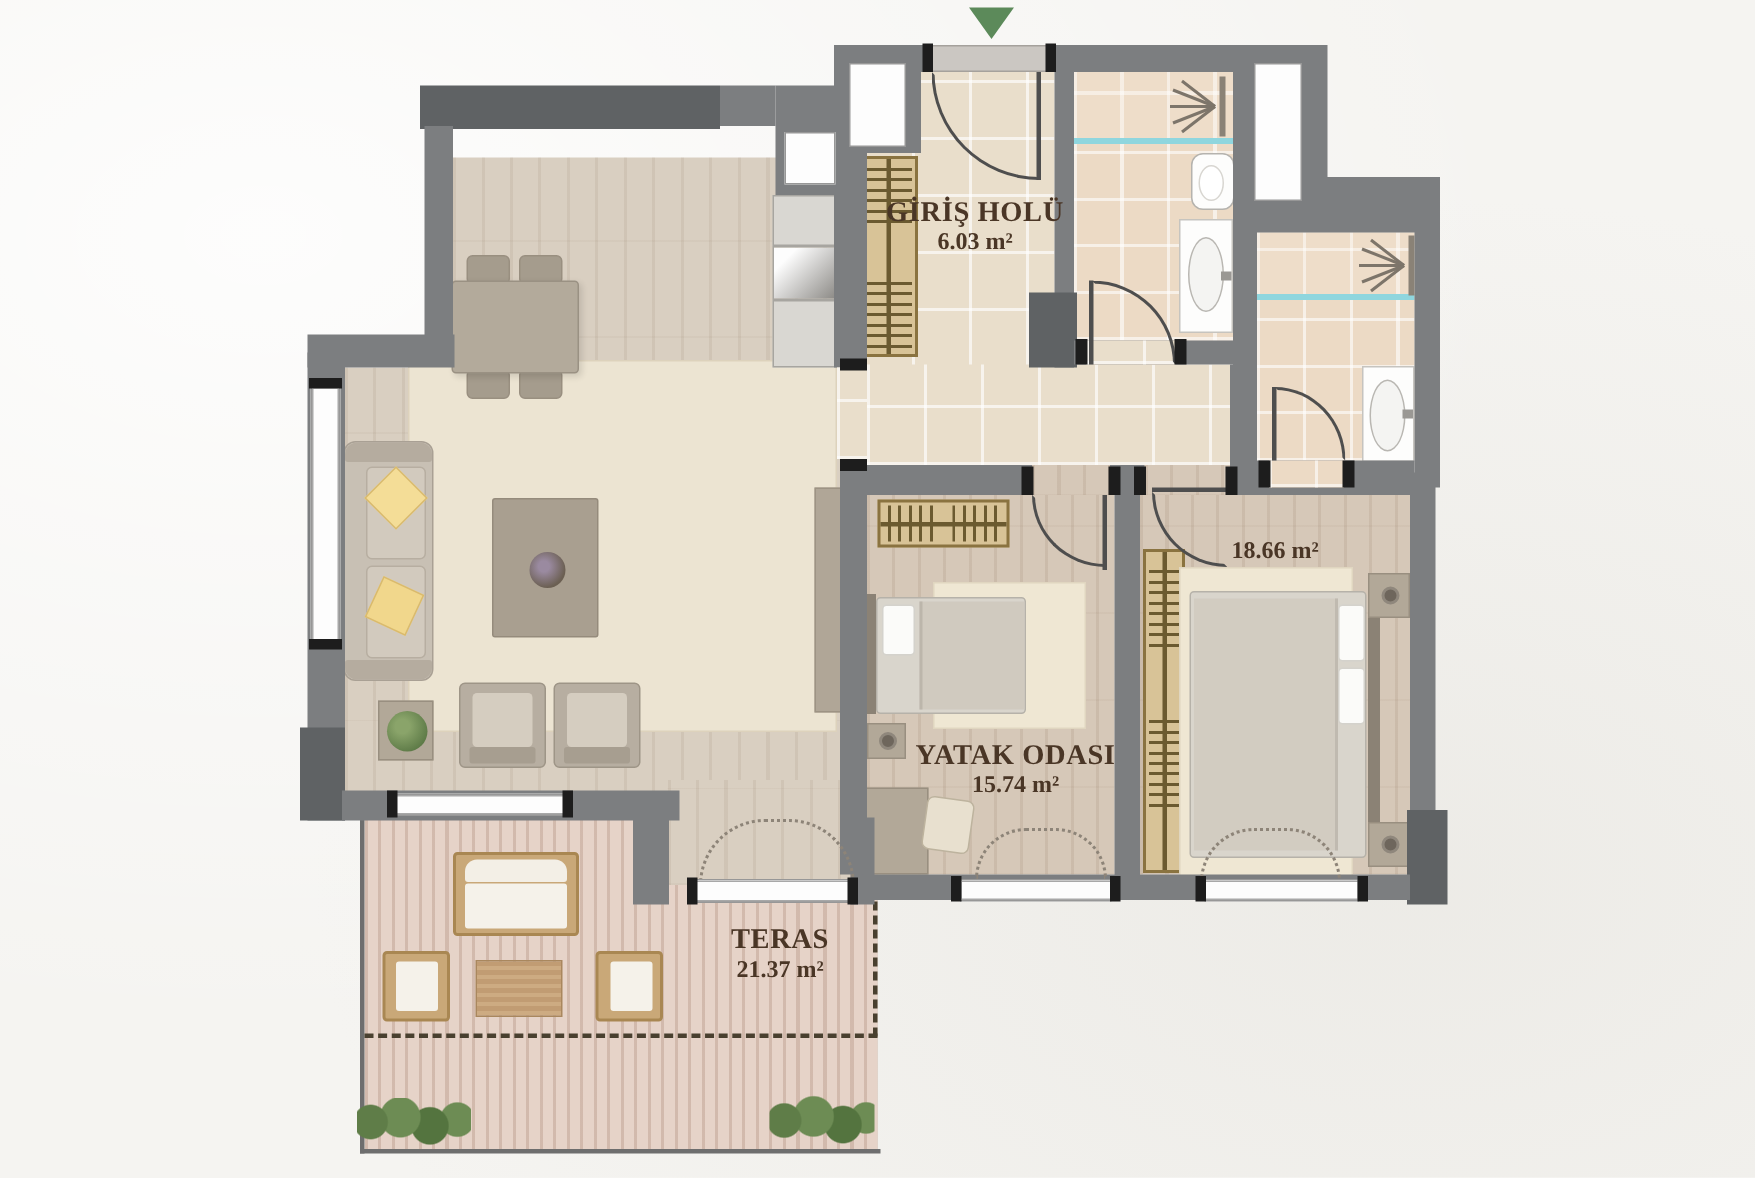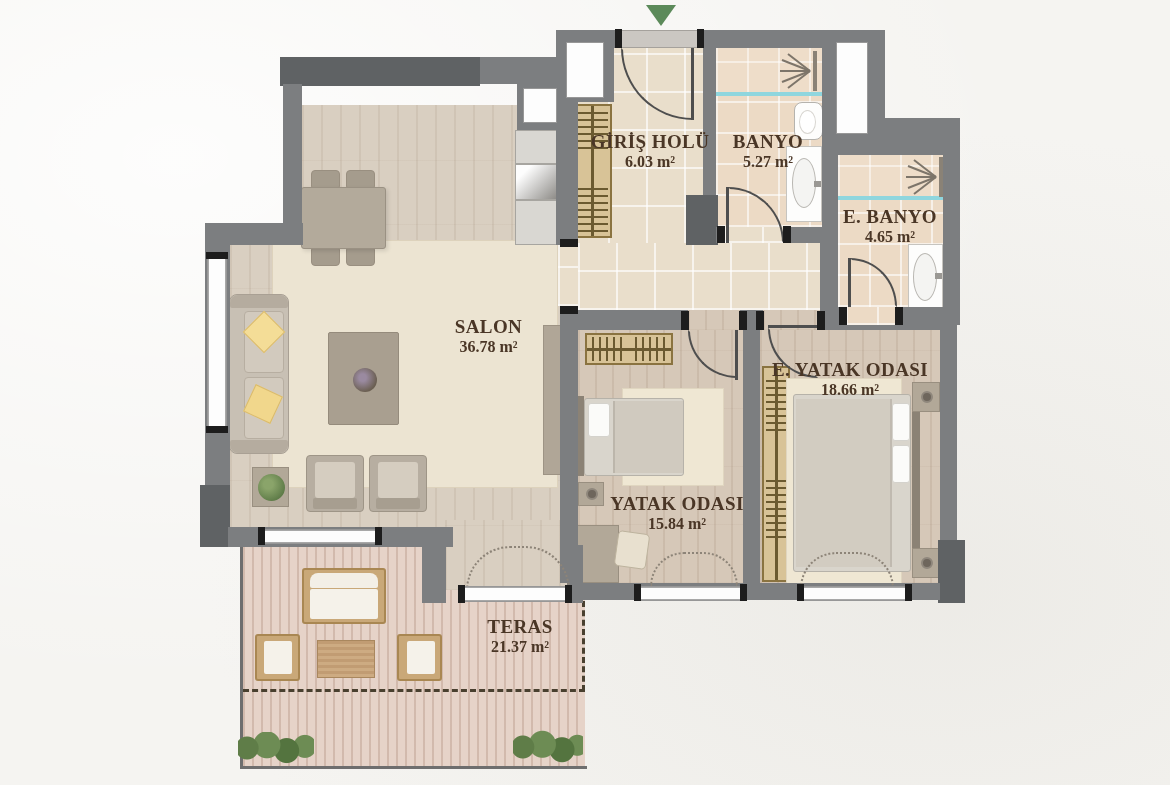--- a/index.html
+++ b/index.html
@@ -282,38 +282,25 @@
   <div class="jamb" style="left:206px;top:252px;width:22px;height:7px"></div>
   <div class="jamb" style="left:206px;top:426px;width:22px;height:7px"></div>
 
   <div class="abs" style="left:646px;top:5px;width:0;height:0;border-left:15px solid transparent;border-right:15px solid transparent;border-top:21px solid #5c8a5a;z-index:6"></div>
 
 
   <div class="rlabel" style="left:583px;top:131px;width:134px">
     <span class="rname">GİRİŞ HOLÜ</span>
     <span class="rarea">6.03 m²</span>
   </div>
-  <div class="rlabel" style="left:708px;top:131px;width:120px">
-    <span class="rname">BANYO</span>
-    <span class="rarea">5.27 m²</span>
-  </div>
-  <div class="rlabel" style="left:830px;top:206px;width:120px">
-    <span class="rname">E. BANYO</span>
-    <span class="rarea">4.65 m²</span>
-  </div>
-  <div class="rlabel" style="left:416px;top:316px;width:145px">
-    <span class="rname">SALON</span>
-    <span class="rarea">36.78 m²</span>
-  </div>
   <div class="rlabel" style="left:597px;top:493px;width:160px">
     <span class="rname">YATAK ODASI</span>
-    <span class="rarea">15.84 m²</span>
+    <span class="rarea">15.74 m²</span>
   </div>
   <div class="rlabel" style="left:764px;top:359px;width:172px">
-    <span class="rname">E. YATAK ODASI</span>
     <span class="rarea">18.66 m²</span>
   </div>
   <div class="rlabel" style="left:440px;top:616px;width:160px">
     <span class="rname">TERAS</span>
     <span class="rarea">21.37 m²</span>
   </div>
 
 </div>
 
 </body></html>

